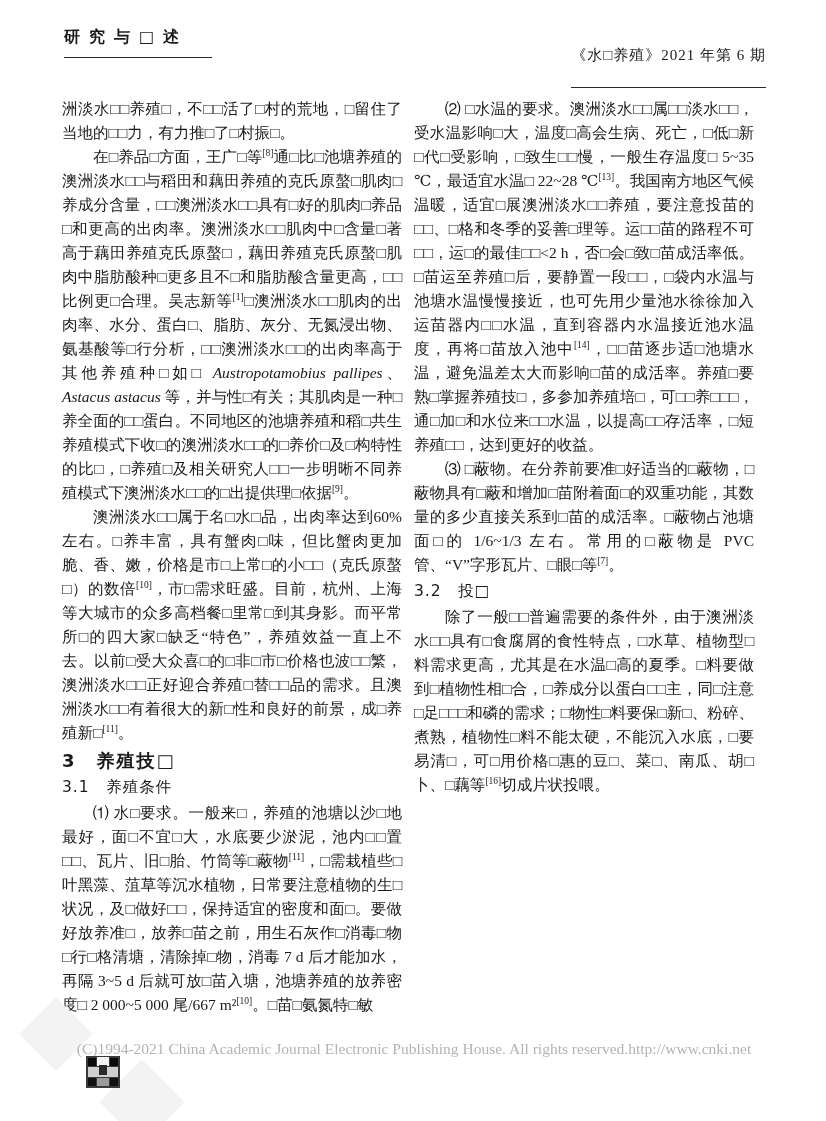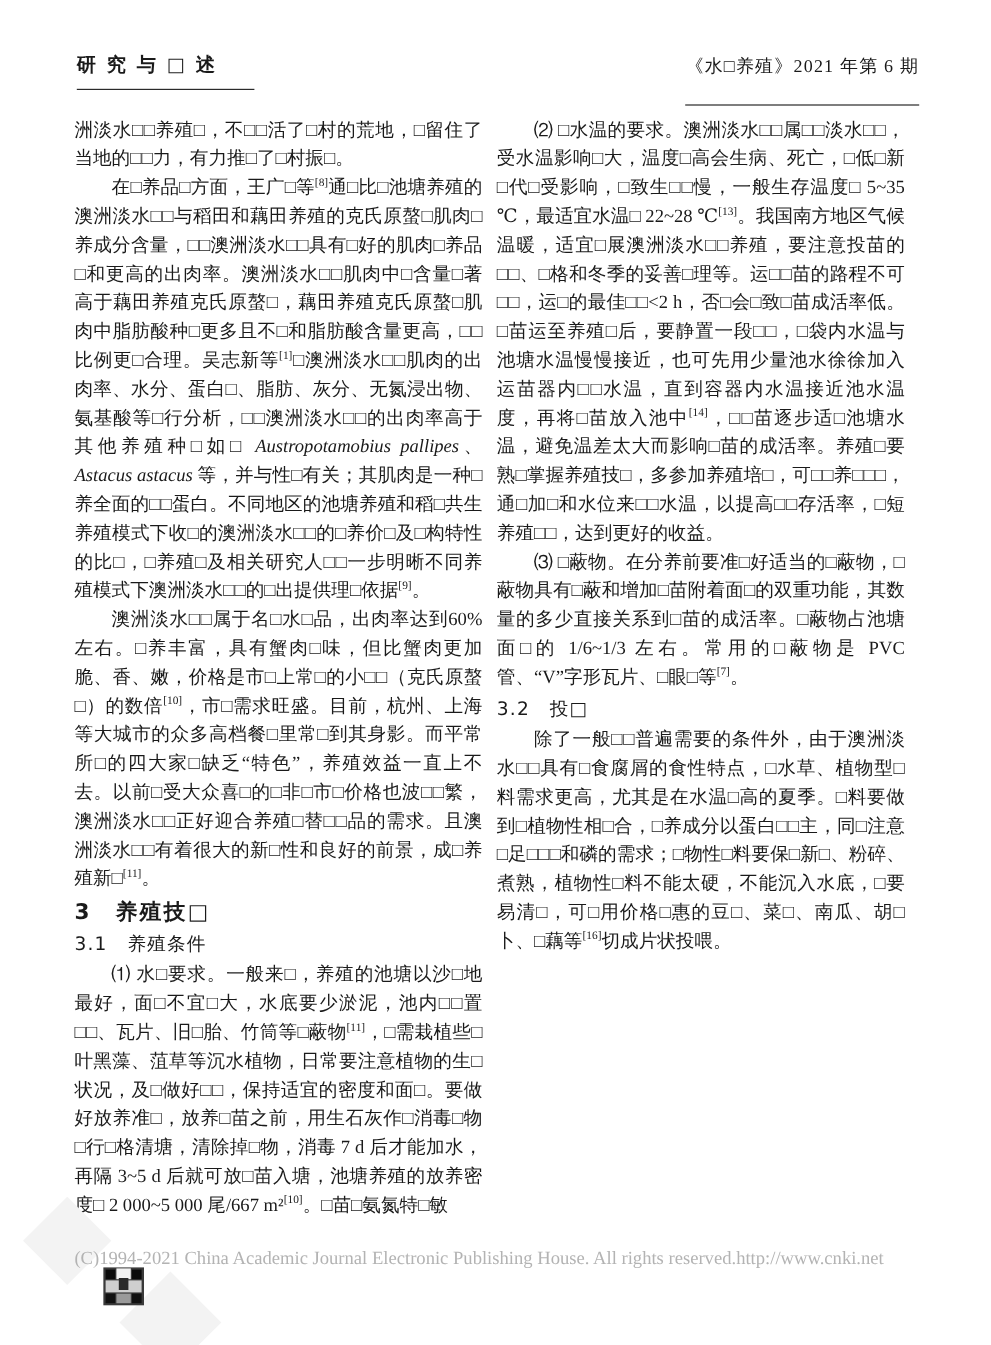--- a/index.html
+++ b/index.html
@@ -7,21 +7,21 @@
     position:relative;
     width:826px;height:1121px;
     background:#ffffff;
     font-family:"Liberation Serif","DejaVu Serif",serif;
     color:#1a1a1a;
     overflow:hidden;
     margin:0 auto;
   }
   
   .header-left{
-    position:absolute;left:64px;top:44px;
+    position:absolute;left:64px;top:27px;
     font-family:"DejaVu Sans","Liberation Sans",sans-serif;
     font-weight:bold;font-size:16px;letter-spacing:9px;
     padding-bottom:9px;border-bottom:1.5px solid #2a2a2a;
     width:148px;white-space:nowrap;
   }
   .header-right{
     position:absolute;right:60px;top:46px;
     font-size:15px;letter-spacing:1px;
     padding-bottom:22px;border-bottom:1.5px solid #2a2a2a;
     white-space:nowrap;
@@ -46,21 +46,21 @@
   .col h3.heading2{
     font-family:"DejaVu Sans","Liberation Sans",sans-serif;
     font-size:15.5px;font-weight:normal;
     margin:2px 0;text-align:left;letter-spacing:1px;
   }
   .col sup{font-size:9.5px;line-height:0;vertical-align:super;}
   .col i{font-style:italic;}
   
   .footer{
     position:absolute;left:62px;top:1040px;width:704px;
-    display:flex;justify-content:flex-start;
+    display:flex;justify-content:center;
     color:#b3b3b3;font-size:15.5px;white-space:nowrap;
   }
   .logo{position:absolute;left:86px;top:1056px;width:34px;height:32px;}
   .diamond{position:absolute;background:#f3f3f3;transform:rotate(45deg);}
   .diamond.d1{left:30px;top:1008px;width:52px;height:52px;}
   .diamond.d2{left:112px;top:1072px;width:60px;height:60px;}
 </style>
 </head>
 <body>
 

